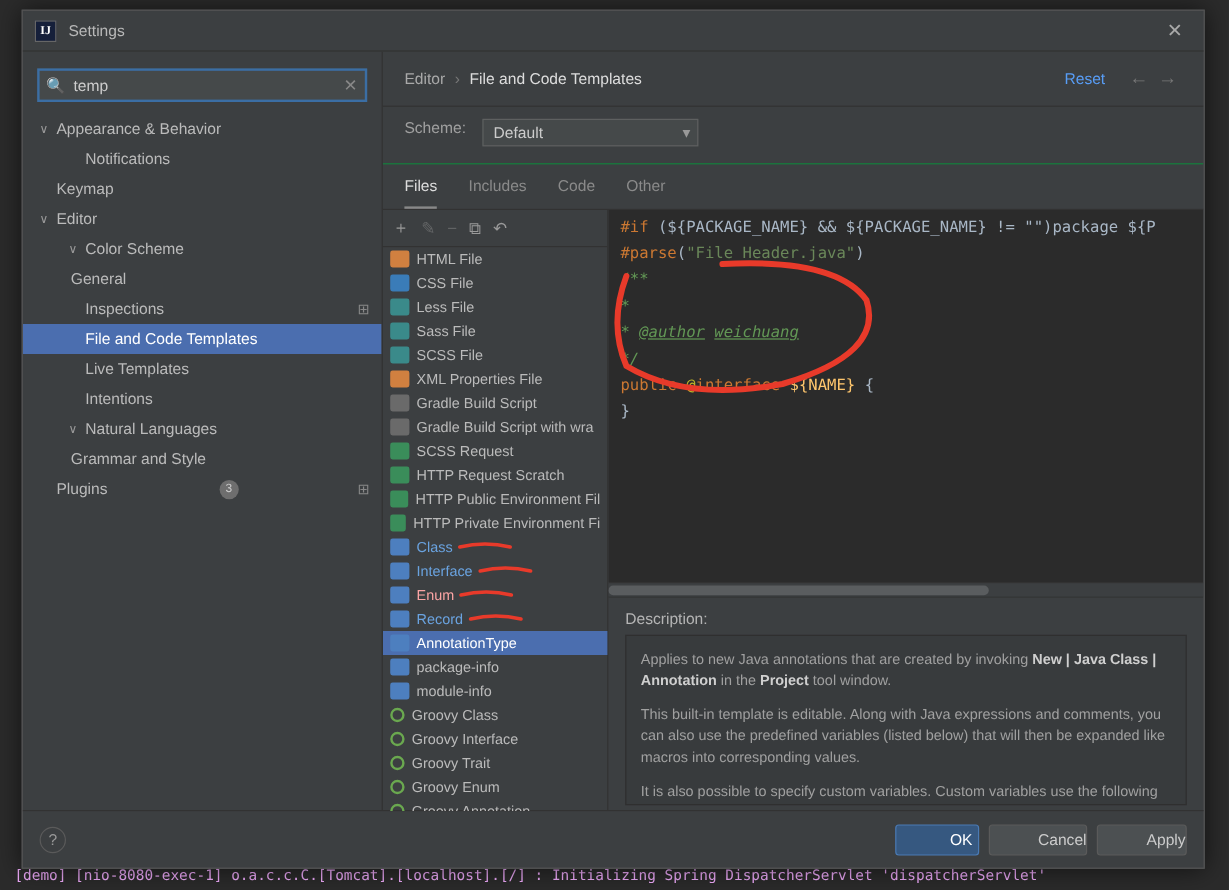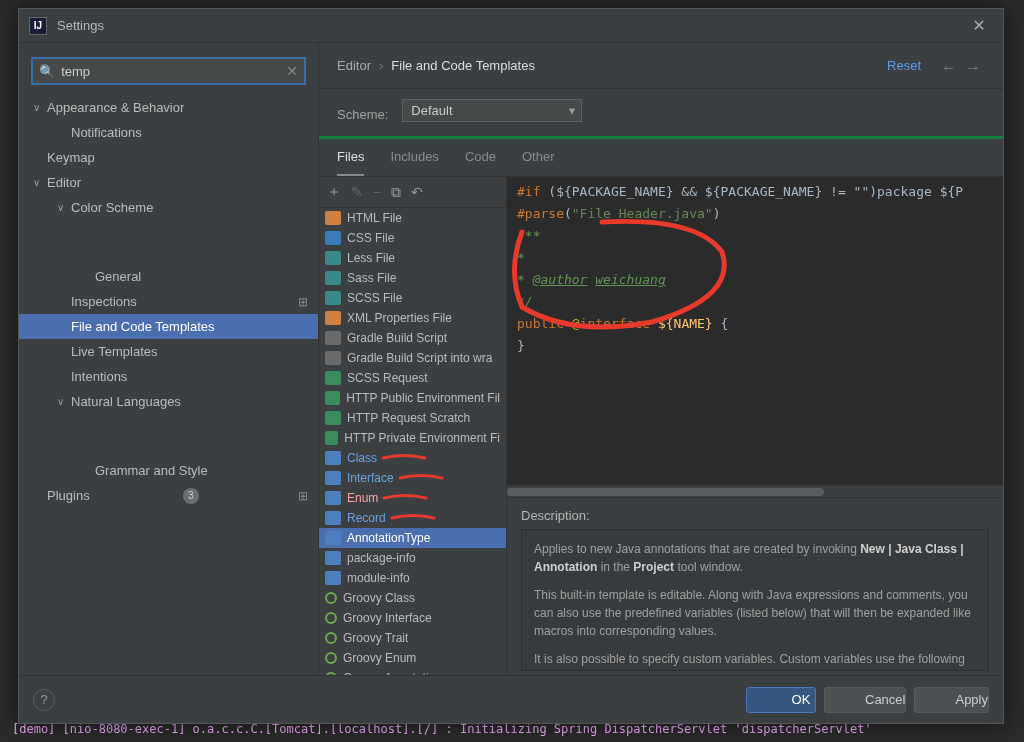--- a/index.html
+++ b/index.html
@@ -31,20 +31,21 @@
   }
   .titlebar .app-icon {
     width: 18px; height: 18px;
     background: #151f3a;
     color: #fff;
     font-size: 10px;
     font-weight: bold;
     display: flex; align-items: center; justify-content: center;
     margin-right: 10px;
     border: 1px solid #666;
+    font-family: Liberation Serif, serif;
   }
   .titlebar .title { flex: 1; color: #b8b8b8; }
   .titlebar .close {
     width: 28px; height: 28px;
     display:flex;align-items:center;justify-content:center;
     color:#a9a9a9; font-size: 16px;
     cursor: pointer;
   }
   .dialog-body {
     flex: 1;
@@ -75,21 +76,21 @@
   .tree { flex:1; overflow:auto; padding-bottom:10px;}
   .tree-row {
     display:flex; align-items:center;
     height:25px;
     padding-left: 14px;
     cursor:pointer;
     color:#bbb;
     white-space: nowrap;
   }
   .tree-row.indent1 { padding-left: 38px; }
-  .tree-row.indent2 { padding-left: 62px; margin-top: 44px; }
+  .tree-row.indent2 { padding-left: 26px; }
   .tree-row .exp {
     width:14px; color:#9a9a9a; font-size:10px;
   }
   .tree-row.selected { background:#4b6eaf; color:#fff; }
   .tree-row .gear {
     margin-left:auto; margin-right:10px; color:#888; font-size:12px;
   }
   .tree-row .badge {
     margin-left:auto; margin-right:6px;
     background:#6e6e6e; color:#ccc;
@@ -110,23 +111,23 @@
     padding: 0 18px;
     border-bottom: 1px solid #323232;
   }
   .crumbrow .crumb { color:#a9a9a9; }
   .crumbrow .sep { margin:0 8px; color:#777;}
   .crumbrow .current { color:#ddd; font-weight:500;}
   .crumbrow .spacer{flex:1;}
   .crumbrow .reset { color:#589df6; margin-right:16px; cursor:pointer;}
   .crumbrow .navarr { color:#777; margin:0 4px; font-size:16px;}
   .schemerow {
-    display:flex; align-items:flex-end;
+    display:flex; align-items:flex-start;
     padding: 10px 18px 14px 18px;
-    border-bottom: 3px solid #15803d;
+    border-bottom: 1px solid #15803d;
   }
   .schemerow label{ color:#a0a0a0; margin-right:14px;}
   .schemerow .select {
     background:#45494a; border:1px solid #5e6060;
     padding:3px 22px 3px 8px; color:#ccc;
     position:relative;
     width:180px;
   }
   .schemerow .select::after{
     content:"▾"; position:absolute; right:6px; top:3px; color:#999;
@@ -395,33 +396,33 @@
               <div class="tmpl-item">
                 <span class="ficon ic-orange"></span>
                 <span>XML Properties File</span>
               </div>
               <div class="tmpl-item">
                 <span class="ficon ic-grey"></span>
                 <span>Gradle Build Script</span>
               </div>
               <div class="tmpl-item">
                 <span class="ficon ic-grey"></span>
-                <span>Gradle Build Script into wra</span>
+                <span>Gradle Build Script with wra</span>
               </div>
               <div class="tmpl-item">
                 <span class="ficon ic-green"></span>
                 <span>SCSS Request</span>
               </div>
               <div class="tmpl-item">
                 <span class="ficon ic-green"></span>
+                <span>HTTP Request Scratch</span>
+              </div>
+              <div class="tmpl-item">
+                <span class="ficon ic-green"></span>
                 <span>HTTP Public Environment Fil</span>
-              </div>
-              <div class="tmpl-item">
-                <span class="ficon ic-green"></span>
-                <span>HTTP Request Scratch</span>
               </div>
               <div class="tmpl-item">
                 <span class="ficon ic-green"></span>
                 <span>HTTP Private Environment Fi</span>
               </div>
               <div class="tmpl-item">
                 <span class="ficon ic-blue"></span>
                 <span style="color: rgb(106, 163, 224);">Class</span>
                 <svg width="46" height="14" class="annot" style="position: static; margin-left: 4px;">
                   <path d="M2 7 Q 23 2 44 7" stroke="#e83a2a" stroke-width="3" fill="none" stroke-linecap="round"></path>

